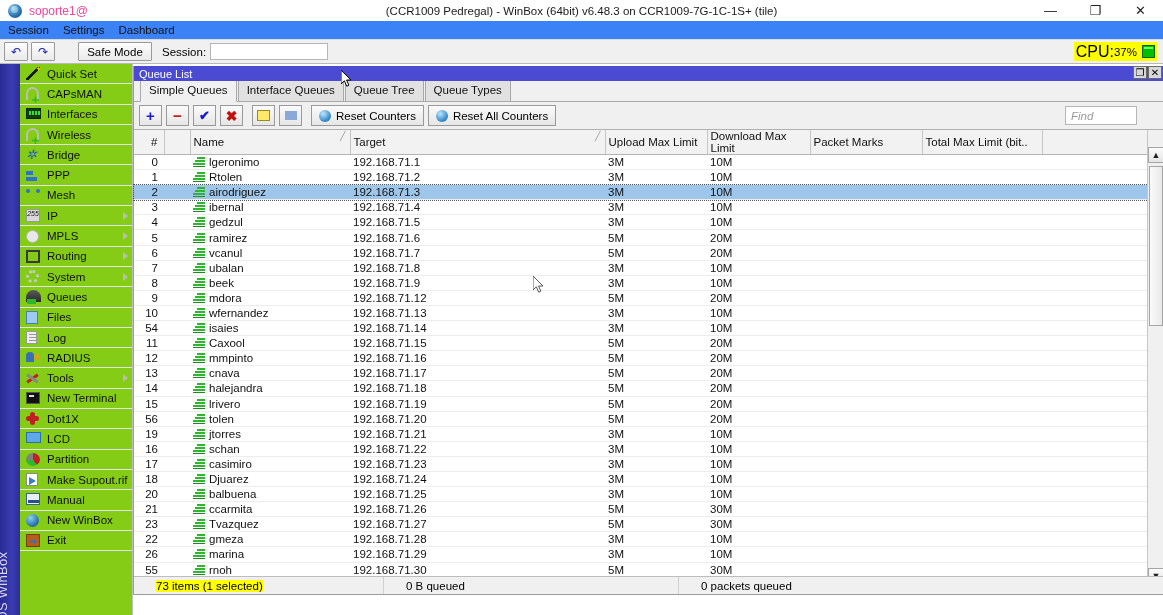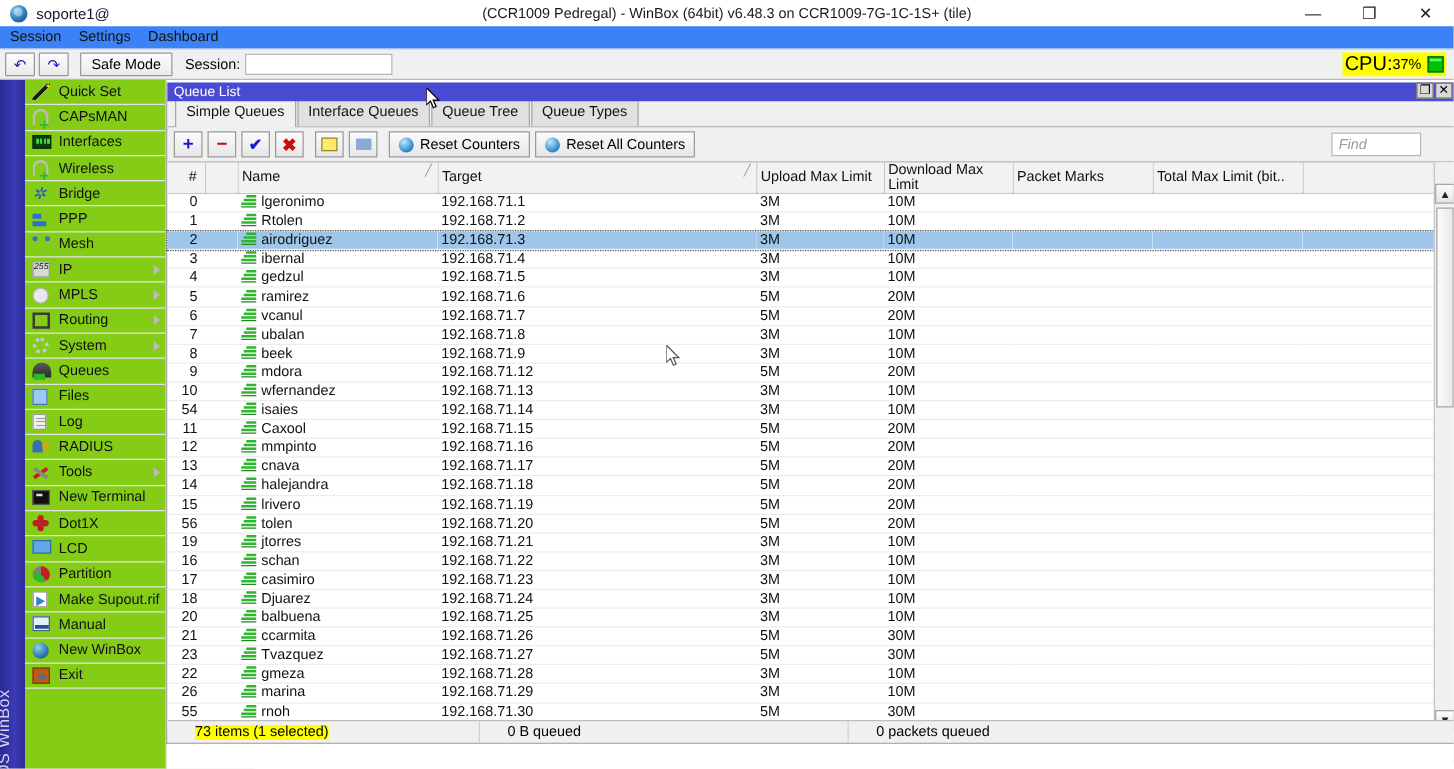--- a/index.html
+++ b/index.html
@@ -23,21 +23,21 @@
   .win-ico {
     width: 14px; height: 14px; margin-left: 8px; margin-right: 7px;
     border-radius: 50%;
     background: radial-gradient(circle at 35% 30%, #8fd0ef 0%, #2e79b5 55%, #17486f 100%);
     position: relative;
   }
   .win-ico::after{
     content:""; position:absolute; left:3px; top:2px; width:7px; height:7px;
     border-radius:50%; background:#ffffff; opacity:.35;
   }
-  .win-acct { font-size: 12px; color: #0f172a; }
+  .win-acct { font-size: 12px; color: #ec4899; }
   .win-centertitle {
     position: absolute; left: 0; right: 0; text-align: center;
     font-size: 11.5px; color: #1a1a1a; pointer-events: none;
   }
   .win-ctrls { position: absolute; right: 0; top: 0; height: 21px; display: flex; }
   .win-btn {
     width: 45px; height: 21px; display: flex; align-items: center; justify-content: center;
     font-size: 13px; color: #222; background: transparent;
   }
 
@@ -53,21 +53,21 @@
     position: absolute; left: 0; top: 39px; width: 1163px; height: 25px;
     background: #f0f0f0; border-top: 1px solid #dcdcdc; border-bottom: 1px solid #b9b9b9;
     display: flex; align-items: center; padding-left: 4px;
   }
   .tbtn {
     height: 19px; min-width: 24px; padding: 0 5px; margin-right: 3px;
     border: 1px solid #9a9a9a; background: linear-gradient(#fdfdfd, #eaeaea);
     display: flex; align-items: center; justify-content: center;
     font-size: 12px; color: #1b1bb0; border-radius: 1px;
   }
-  .tbtn.safemode { min-width: 74px; color: #000; font-size: 11.5px; margin-left: 6px; margin-right: 10px; }
+  .tbtn.safemode { min-width: 74px; color: #000; font-size: 11.5px; margin-left: 20px; margin-right: 10px; }
   .sesslabel { font-size: 11.5px; margin-right: 4px; }
   .sessinput {
     width: 118px; height: 17px; background: #fff; border: 1px solid #b6b6b6;
   }
   .cpu-wrap {
     position: absolute; right: 6px; top: 2px; height: 19px;
     display: flex; align-items: center; background: #ffff00; padding: 0 2px;
   }
   .cpu-wrap .lbl { font-size: 16px; }
   .cpu-wrap .val { font-size: 11.5px; background:#ffff00; }

